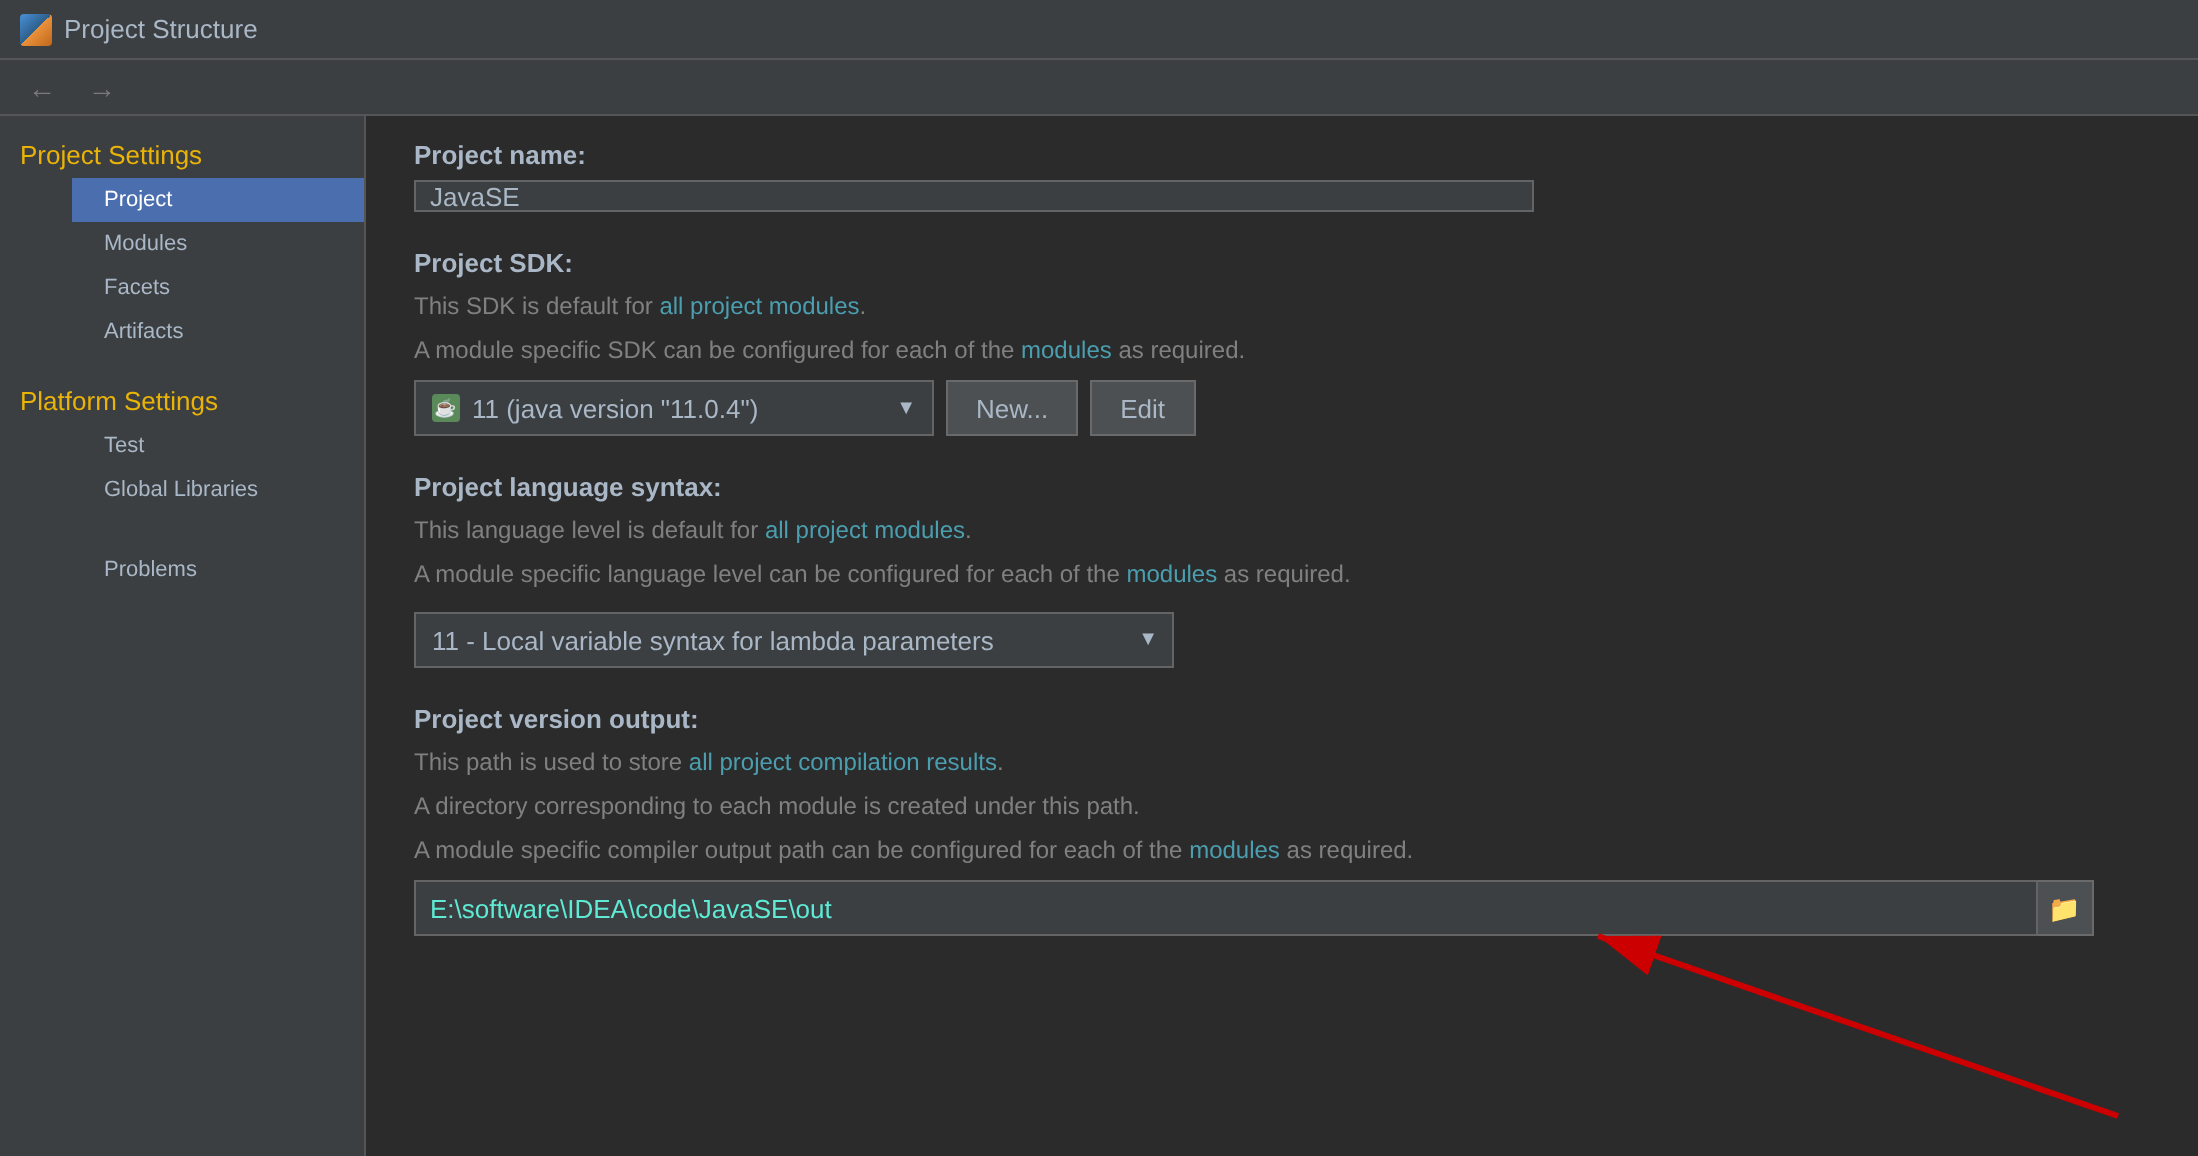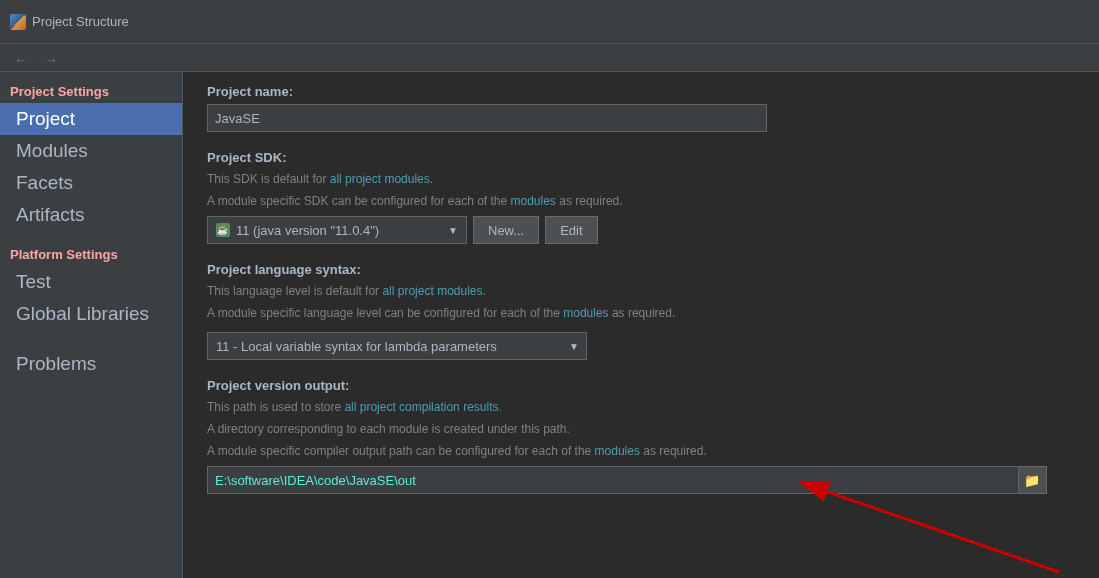--- a/index.html
+++ b/index.html
@@ -8,21 +8,21 @@
       font-size: 13px;
       background: #2b2b2b;
       color: #a9b7c6;
       width: 1099px;
       height: 578px;
       overflow: hidden;
     }
 
     .title-bar {
       background: #3c3f41;
-      height: 44px;
+      height: 30px;
       display: flex;
       align-items: center;
       padding: 0 10px;
       gap: 6px;
       border-bottom: 1px solid #555;
     }
 
     .title-bar-icon {
       width: 16px;
       height: 16px;
@@ -63,31 +63,32 @@
 
     .sidebar {
       width: 183px;
       background: #3c3f41;
       border-right: 1px solid #555;
       flex-shrink: 0;
       padding-top: 6px;
     }
 
     .sidebar-section-label {
-      color: #fca5a5;
-      font-weight: bold;
+      color: #eab308;
+      font-weight: normal;
       font-size: 13px;
       padding: 6px 10px 4px 10px;
     }
 
     .sidebar-item {
       padding: 5px 10px 5px 16px;
       cursor: pointer;
       color: #a9b7c6;
-      font-size: 19px;
+      font-size: 11px;
+      margin-left: 36px;
     }
     .sidebar-item.active {
       background: #4b6eaf;
       color: #ffffff;
     }
 
     .content {
       flex: 1;
       background: #2b2b2b;
       padding: 12px 24px;
@@ -102,21 +103,21 @@
     }
 
     .text-input {
       width: 100%;
       background: #3c3f41;
       border: 1px solid #646464;
       color: #a9b7c6;
       padding: 4px 7px;
       font-size: 13px;
       outline: none;
-      height: 28px;
+      height: 16px;
     }
 
     .section {
       margin-bottom: 18px;
     }
 
     .description-text {
       color: #808080;
       font-size: 12px;
       margin-bottom: 4px;

